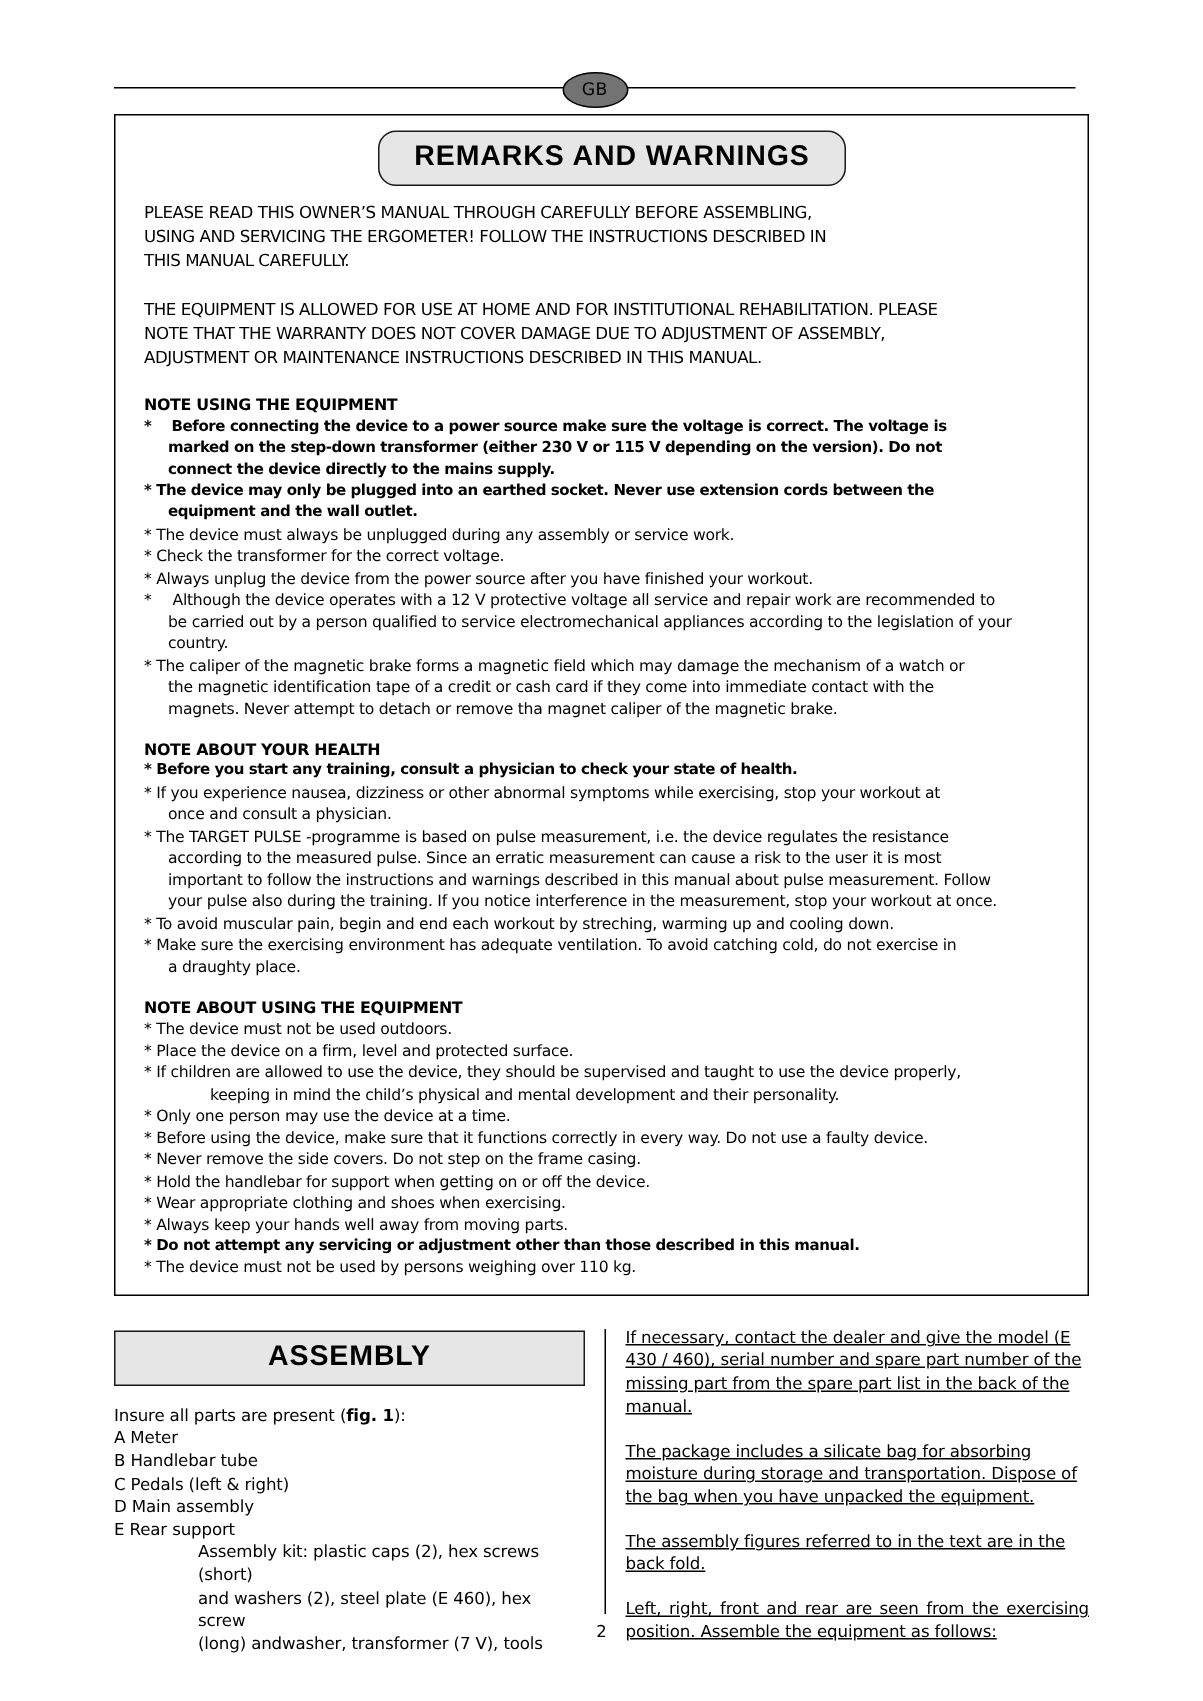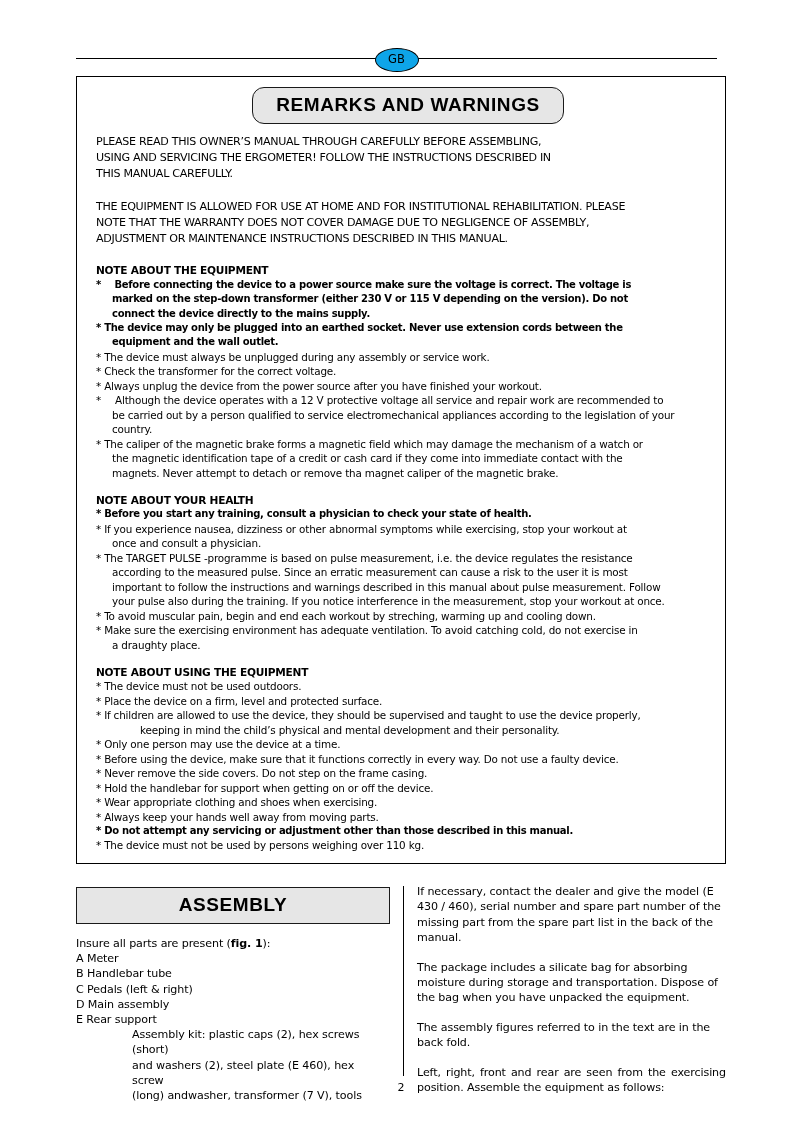--- a/index.html
+++ b/index.html
@@ -34,21 +34,21 @@
   }
   #gb-badge {
     position: absolute;
     left: 50%;
     top: -10px;
     transform: translateX(-50%);
     width: 42px;
     height: 22px;
     border: 1.4px solid #000;
     border-radius: 50%;
-    background: #0ea5e9;
+    background: #737373;
     display: flex;
     align-items: center;
     justify-content: center;
     font-size: 11.5px;
     font-weight: 400;
     letter-spacing: 0.2px;
     line-height: 1;
     font-family: "DejaVu Sans", sans-serif;
   }
 
@@ -150,20 +150,21 @@
     top: 2px;
     width: 0;
     height: 190px;
     border-left: 1.4px solid #000;
   }
   #assembly-right-col {
     position: absolute;
     left: 341px;
     top: 0px;
     width: 309px;
+    text-decoration: underline;
   }
   .body2 {
     font-family: "DejaVu Sans", sans-serif;
     font-size: 11.1px;
     line-height: 15.2px;
     letter-spacing: -0.1px;
     white-space: pre-wrap;
   }
   .body2.ind-kit {
     padding-left: 56px;
@@ -206,27 +207,27 @@
     <div>
       <div class="ln caps">PLEASE READ THIS OWNER’S MANUAL THROUGH CAREFULLY BEFORE ASSEMBLING,</div>
       <div class="ln caps">USING AND SERVICING THE ERGOMETER! FOLLOW THE INSTRUCTIONS DESCRIBED IN</div>
       <div class="ln caps">THIS MANUAL CAREFULLY.</div>
     </div>
 
     <div class="gap-lg"></div>
 
     <div>
       <div class="ln caps">THE EQUIPMENT IS ALLOWED FOR USE AT HOME AND FOR INSTITUTIONAL REHABILITATION. PLEASE</div>
-      <div class="ln caps">NOTE THAT THE WARRANTY DOES NOT COVER DAMAGE DUE TO NEGLIGENCE OF ASSEMBLY,</div>
+      <div class="ln caps">NOTE THAT THE WARRANTY DOES NOT COVER DAMAGE DUE TO ADJUSTMENT OF ASSEMBLY,</div>
       <div class="ln caps">ADJUSTMENT OR MAINTENANCE INSTRUCTIONS DESCRIBED IN THIS MANUAL.</div>
     </div>
 
     <div class="gap-lg"></div>
 
-    <div class="ln hd">NOTE ABOUT THE EQUIPMENT</div>
+    <div class="ln hd">NOTE USING THE EQUIPMENT</div>
     <div>
       <div class="ln b ind1">*	Before connecting the device to a power source make sure the voltage is correct. The voltage is</div>
       <div class="ln b ind2">marked on the step-down transformer (either 230 V or 115 V depending on the version). Do not</div>
       <div class="ln b ind2">connect the device directly to the mains supply.</div>
       <div class="ln b">* The device may only be plugged into an earthed socket. Never use extension cords between the</div>
       <div class="ln b ind2">equipment and the wall outlet.</div>
       <div class="ln">* The device must always be unplugged during any assembly or service work.</div>
       <div class="ln">* Check the transformer for the correct voltage.</div>
       <div class="ln">* Always unplug the device from the power source after you have finished your workout.</div>
       <div class="ln ind1">*	Although the device operates with a 12 V protective voltage all service and repair work are recommended to</div>

